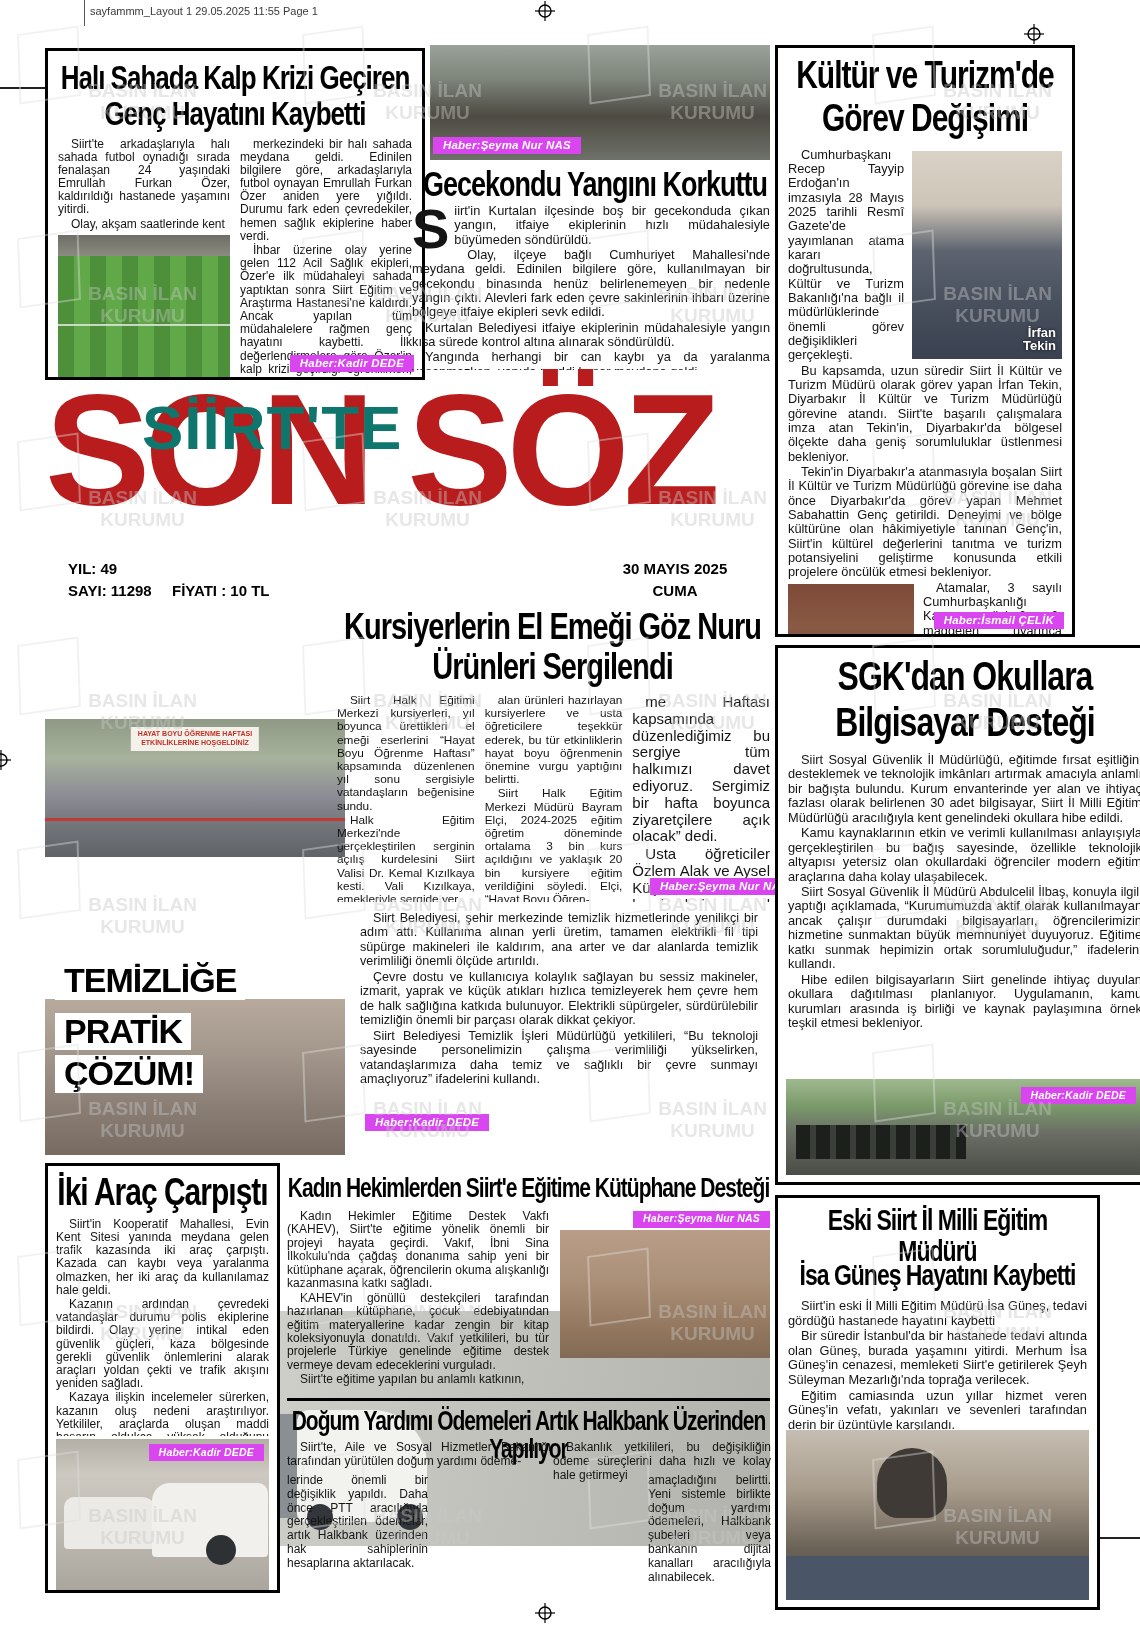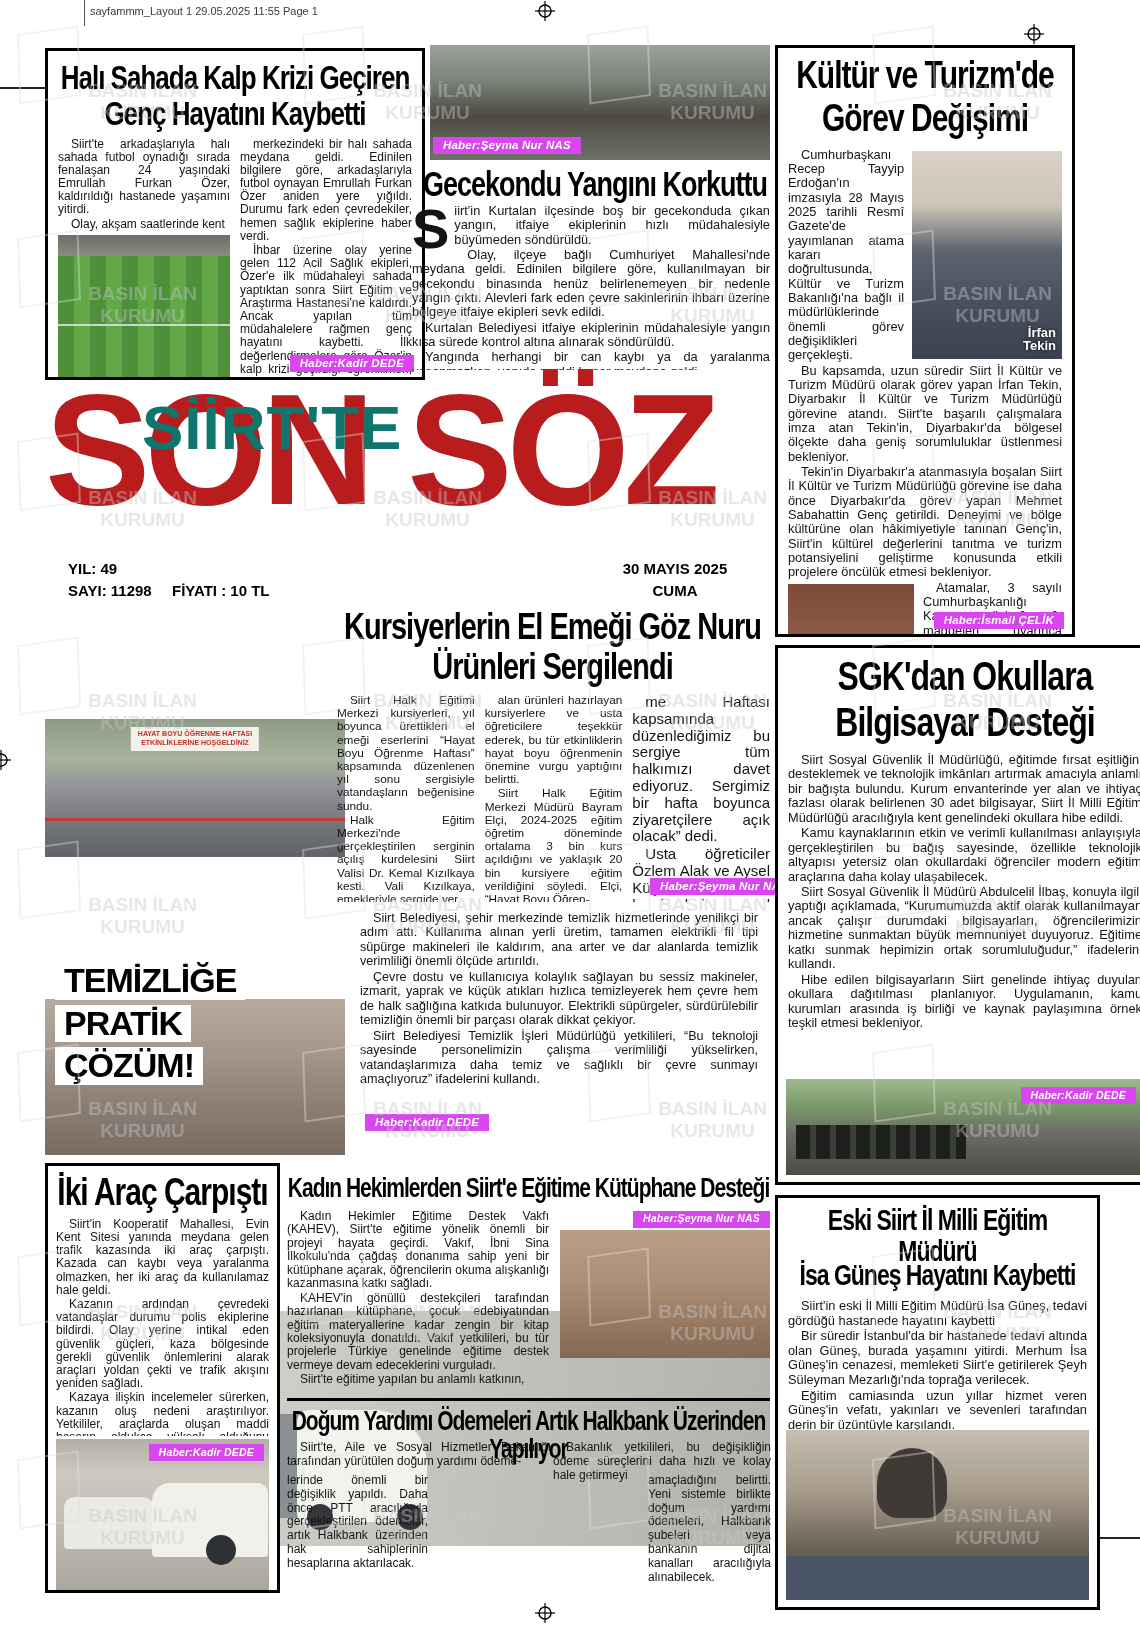--- a/index.html
+++ b/index.html
@@ -164,21 +164,21 @@
   <div class="ph abs" style="left:45px;top:902px;width:725px;height:235px;background:
        linear-gradient(100deg,#b9b9b4 0%,#cfcfca 30%,#c4c4bf 55%,#b2b2ad 100%),
        linear-gradient(180deg,rgba(90,95,80,.55) 0%,rgba(0,0,0,0) 35%);">
     <div style="position:absolute;left:180px;bottom:28px;width:78px;height:104px;background:#8a8f94;border-radius:5px;"></div>
     <div style="position:absolute;left:252px;bottom:24px;width:130px;height:112px;background:#f2f2ef;border-radius:12px 55px 8px 8px;"></div>
     <div style="position:absolute;left:262px;bottom:16px;width:26px;height:26px;background:#33363a;border-radius:50%;"></div>
     <div style="position:absolute;left:352px;bottom:16px;width:26px;height:26px;background:#33363a;border-radius:50%;"></div>
   </div>
   <div class="abs" style="left:55px;top:962px;">
     <div><span class="overlay-hl">TEMİZLİĞE</span></div>
-    <div style="margin-top:5px;"><span class="overlay-hl">PRATİK</span></div>
+    <div style="margin-top:13px;"><span class="overlay-hl">PRATİK</span></div>
     <div style="margin-top:5px;"><span class="overlay-hl">ÇÖZÜM!</span></div>
   </div>
   <div class="abs bt" style="left:352px;top:906px;width:414px;height:228px;background:rgba(255,255,255,.74);padding:5px 8px;box-sizing:border-box;font-size:12.6px;line-height:1.15;overflow:hidden;">
     <p>Siirt Belediyesi, şehir merkezinde temizlik hizmetlerinde yenilikçi bir adım attı. Kullanıma alınan yerli üretim, tamamen elektrikli fil tipi süpürge makineleri ile kaldırım, ana arter ve dar alanlarda temizlik verimliliği önemli ölçüde artırıldı.</p>
     <p>Çevre dostu ve kullanıcıya kolaylık sağlayan bu sessiz makineler, izmarit, yaprak ve küçük atıkları hızlıca temizleyerek hem çevre hem de halk sağlığına katkıda bulunuyor. Elektrikli süpürgeler, sürdürülebilir temizliğin önemli bir parçası olarak dikkat çekiyor.</p>
     <p>Siirt Belediyesi Temizlik İşleri Müdürlüğü yetkilileri, “Bu teknoloji sayesinde personelimizin çalışma verimliliği yükselirken, vatandaşlarımıza daha temiz ve sağlıklı bir çevre sunmayı amaçlıyoruz” ifadelerini kullandı.</p>
   </div>
   <span class="byl abs" style="left:365px;top:1114px;">Haber:Kadir DEDE</span>
 
   <section class="box" style="left:45px;top:1163px;width:235px;height:430px;padding:7px 8px;">

